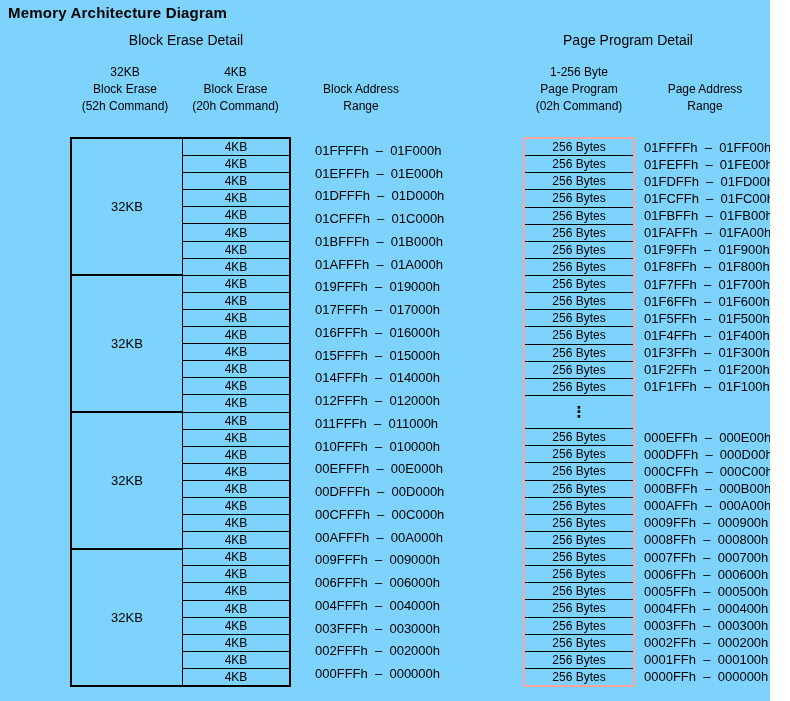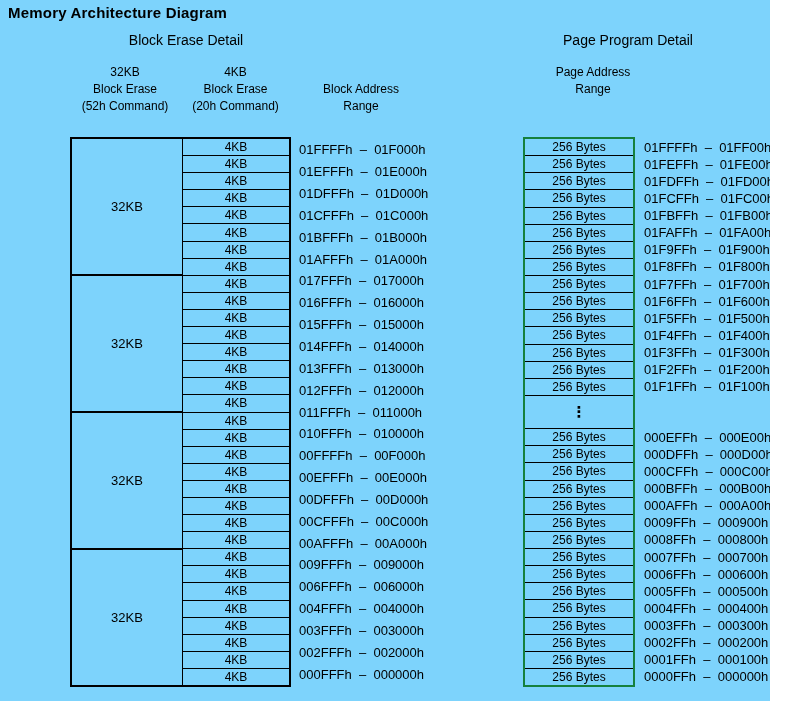--- a/index.html
+++ b/index.html
@@ -46,40 +46,40 @@
     font-size:13px;
   }
   .cell32 + .cell32 { border-top:2px solid #000; }
   .cell4 {
     flex:1 1 0; display:flex; align-items:center; justify-content:center;
     font-size:12px;
   }
   .cell4 + .cell4 { border-top:1px solid #000; }
 
   .col-bytes {
-    width:112px; border:2px solid #15803d; display:flex; flex-direction:column;
+    width:112px; border:2px solid #fca5a5; display:flex; flex-direction:column;
   }
   .cellB {
     flex:1 1 0; display:flex; align-items:center; justify-content:center;
     font-size:12px;
   }
   .cellB + .cellB { border-top:1px solid #000; }
   .cellB.ellipsis {
     flex:2 1 0; font-family:"DejaVu Sans", sans-serif;
     font-size:15px; font-weight:bold; line-height:1;
   }
 
   .col-addr {
     display:flex; flex-direction:column; padding:2px 0;
   }
   .addr-row {
     flex:1 1 0; display:flex; align-items:center;
     font-size:13px; white-space:pre;
   }
-  .addr-left  { padding-left:8px; width:170px; }
+  .addr-left  { padding-left:24px; width:170px; }
   .addr-right { padding-left:9px;  width:165px; }
   .addr-spacer { flex:2 1 0; }
 </style>
 </head>
 <body>
 
 <div class="page">
 
   <div class="page-title">Memory Architecture Diagram</div>
 
@@ -97,20 +97,25 @@
       <div>Block Erase</div>
       <div>(20h Command)</div>
     </div>
     <div class="ch ch-addrl">
       <div>Block Address</div>
       <div>Range</div>
     </div>
   </div>
 
   <div class="col-headers" id="colheads-right">
+    <div class="ch ch-prog">
+      <div>1-256 Byte</div>
+      <div>Page Program</div>
+      <div>(02h Command)</div>
+    </div>
     <div class="ch ch-addrr">
       <div>Page Address</div>
       <div>Range</div>
     </div>
   </div>
 
   <div class="table" id="table-left">
     <div class="grid-left">
       <div class="col col-32">
           <div class="cell32">32KB</div>
@@ -153,29 +158,28 @@
           <div class="cell4">4KB</div>
         </div>
     </div>
     <div class="col-addr">
         <div class="addr-row addr-left">01FFFFh  –  01F000h</div>
         <div class="addr-row addr-left">01EFFFh  –  01E000h</div>
         <div class="addr-row addr-left">01DFFFh  –  01D000h</div>
         <div class="addr-row addr-left">01CFFFh  –  01C000h</div>
         <div class="addr-row addr-left">01BFFFh  –  01B000h</div>
         <div class="addr-row addr-left">01AFFFh  –  01A000h</div>
+        <div class="addr-row addr-left">019FFFh  –  019000h</div>
         <div class="addr-row addr-left">017FFFh  –  017000h</div>
         <div class="addr-row addr-left">016FFFh  –  016000h</div>
         <div class="addr-row addr-left">015FFFh  –  015000h</div>
         <div class="addr-row addr-left">014FFFh  –  014000h</div>
-        <div class="addr-row addr-left">013FFFh  –  013000h</div>
         <div class="addr-row addr-left">012FFFh  –  012000h</div>
         <div class="addr-row addr-left">011FFFh  –  011000h</div>
         <div class="addr-row addr-left">010FFFh  –  010000h</div>
-        <div class="addr-row addr-left">00FFFFh  –  00F000h</div>
         <div class="addr-row addr-left">00EFFFh  –  00E000h</div>
         <div class="addr-row addr-left">00DFFFh  –  00D000h</div>
         <div class="addr-row addr-left">00CFFFh  –  00C000h</div>
         <div class="addr-row addr-left">00AFFFh  –  00A000h</div>
         <div class="addr-row addr-left">009FFFh  –  009000h</div>
         <div class="addr-row addr-left">006FFFh  –  006000h</div>
         <div class="addr-row addr-left">004FFFh  –  004000h</div>
         <div class="addr-row addr-left">003FFFh  –  003000h</div>
         <div class="addr-row addr-left">002FFFh  –  002000h</div>
         <div class="addr-row addr-left">000FFFh  –  000000h</div>

